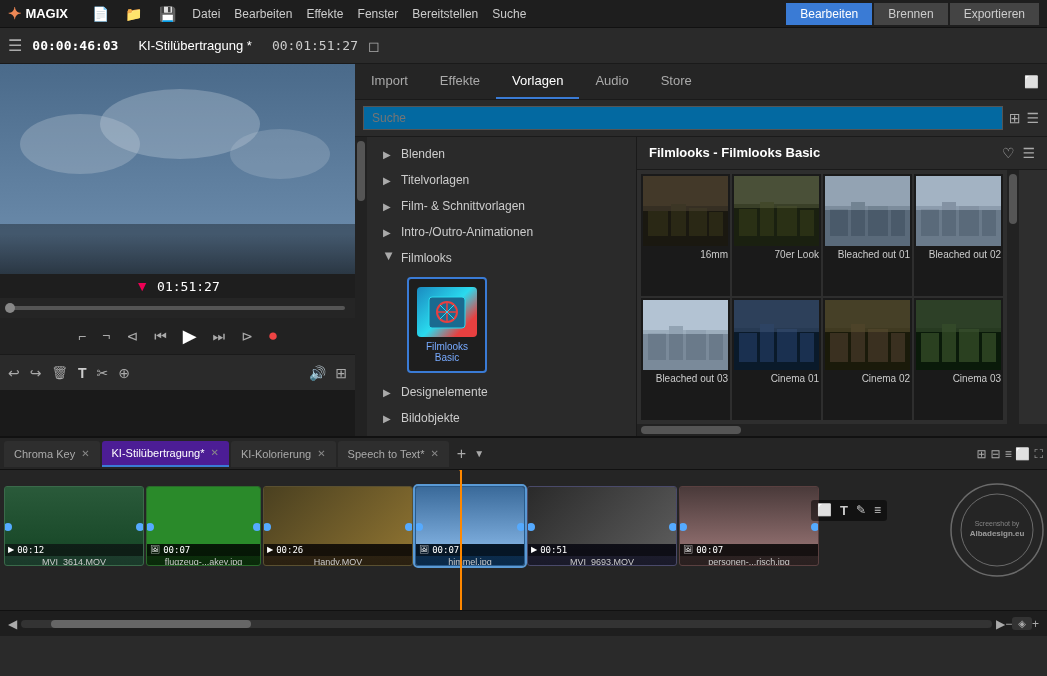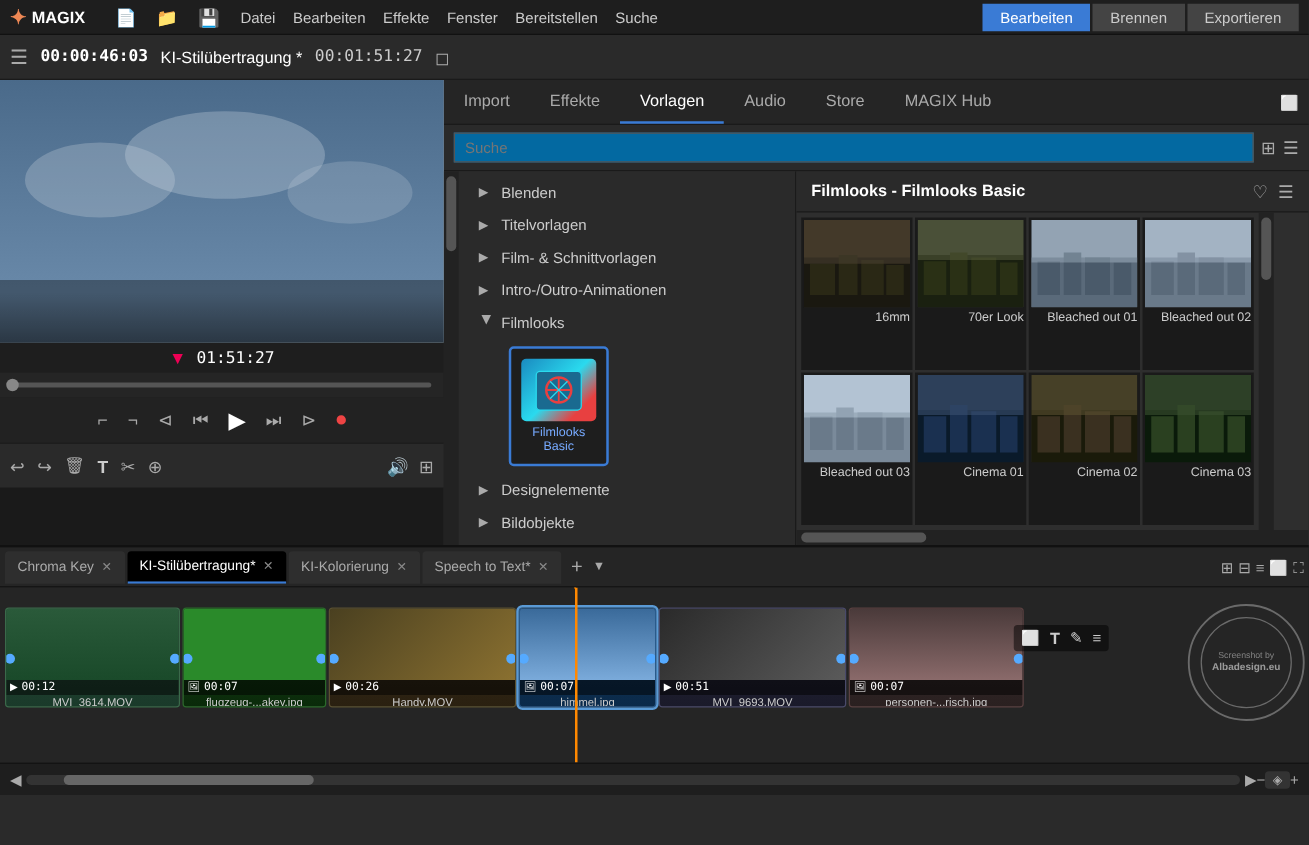--- a/index.html
+++ b/index.html
@@ -12,21 +12,21 @@
     #menu-bar .menu-items { display: flex; gap: 14px; }
     #menu-bar .menu-item { color: #ccc; font-size: 12px; cursor: pointer; }
     .toolbar-buttons { margin-left: auto; display: flex; gap: 2px; }
     .tb-btn { background: #444; color: #ccc; border: none; padding: 3px 14px; font-size: 12px; cursor: pointer; height: 22px; }
     .tb-btn.active { background: #3a7bd5; color: #fff; }
 
     
     #toolbar2 { background: #2a2a2a; height: 36px; display: flex; align-items: center; padding: 0 8px; gap: 10px; border-bottom: 1px solid #1a1a1a; }
     .hamburger { font-size: 16px; color: #aaa; cursor: pointer; }
     .time-display { color: #fff; font-size: 13px; font-weight: bold; font-family: monospace; }
-    .project-name { color: #fff; font-size: 13px; margin: 0 0; }
+    .project-name { color: #fff; font-size: 13px; margin: 0 10px; }
     .time-display2 { color: #ccc; font-size: 13px; font-family: monospace; }
     .expand-icon { color: #aaa; font-size: 14px; cursor: pointer; }
 
     
     #main { display: flex; height: calc(676px - 28px - 36px - 40px - 200px); }
 
     
     #preview { width: 355px; background: #1a1a1a; flex-shrink: 0; display: flex; flex-direction: column; }
     .preview-placeholder { width: 100%; height: 210px; background: linear-gradient(135deg, #4a5a6a 0%, #6a7a8a 40%, #8090a0 60%, #aabbc0 100%); position: relative; }
     .preview-placeholder::after { content: ''; position: absolute; bottom: 0; left: 0; right: 0; height: 40px; background: linear-gradient(to top, rgba(0,0,0,0.4), transparent); }
@@ -75,21 +75,21 @@
     .hdr-icon { color: #aaa; font-size: 14px; cursor: pointer; }
     #thumb-grid { display: grid; grid-template-columns: repeat(4, 1fr); gap: 2px; padding: 4px; }
     .thumb-item { background: #1a1a1a; display: flex; flex-direction: column; align-items: flex-end; cursor: pointer; border: 2px solid transparent; }
     .thumb-img { width: 100%; height: 70px; overflow: hidden; position: relative; }
     .thumb-label { color: #ccc; font-size: 10px; padding: 3px 0; text-align: center; }
 
     
     #timeline-area { height: 200px; background: #1e1e1e; display: flex; flex-direction: column; border-top: 2px solid #111; }
     #timeline-tabs { background: #252525; height: 32px; display: flex; align-items: center; padding: 0 4px; gap: 2px; border-bottom: 1px solid #111; overflow: hidden; }
     .tl-tab { display: flex; align-items: center; height: 26px; padding: 0 10px; color: #aaa; font-size: 11px; cursor: pointer; background: #2e2e2e; border-radius: 3px 3px 0 0; gap: 6px; white-space: nowrap; }
-    .tl-tab.active { background: #000000; color: #fff; border-bottom: 2px solid #3a7bd5; }
+    .tl-tab.active { background: #4c1d95; color: #fff; border-bottom: 2px solid #3a7bd5; }
     .tl-tab-close { color: #888; font-size: 10px; cursor: pointer; }
     .tl-add { color: #aaa; font-size: 16px; cursor: pointer; padding: 0 6px; }
     .tl-view-icons { margin-left: auto; display: flex; gap: 4px; align-items: center; }
     .tl-vi { color: #aaa; font-size: 12px; cursor: pointer; }
 
     
     #tl-content { flex: 1; background: #252525; position: relative; overflow: hidden; }
     #tl-tracks { display: flex; flex-direction: column; height: 100%; padding: 6px 0; }
     .tl-track { height: 100px; position: relative; margin: 0 4px; }
     .tl-clips { display: flex; gap: 2px; align-items: center; height: 100%; }
@@ -215,21 +215,20 @@
   </div>
 
   <div id="right-panel">
 
     <div id="tabs">
       <div class="tab">Import</div>
       <div class="tab">Effekte</div>
       <div class="tab active">Vorlagen</div>
       <div class="tab">Audio</div>
       <div class="tab">Store</div>
-      <div class="tab">MAGIX Hub</div>
       <span class="tab-maximize">⬜</span>
     </div>
 
     <div id="search-bar">
       <input type="text" id="search-input" style="flex: 1 1 0%; background: #0369a1; border: 1px solid rgb(85, 85, 85); color: rgb(204, 204, 204); padding: 4px 8px; font-size: 12px; outline: none;" placeholder="Suche">
       <button class="search-icon-btn">⊞</button>
       <button class="search-icon-btn">☰</button>
     </div>
 
     <div id="panel-content">

